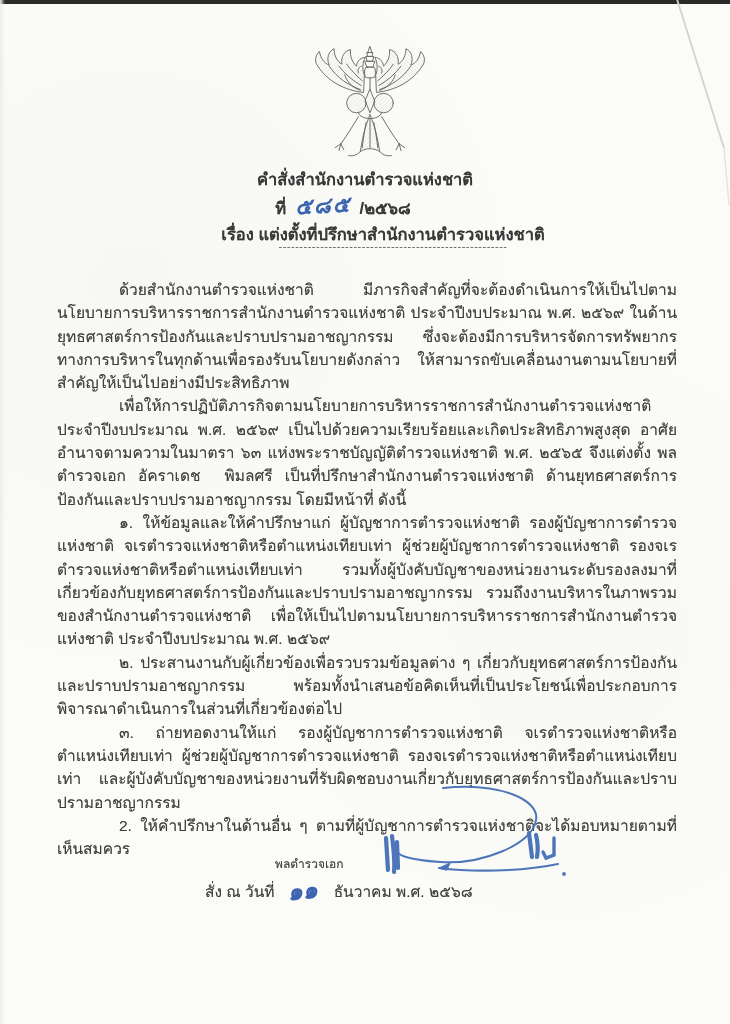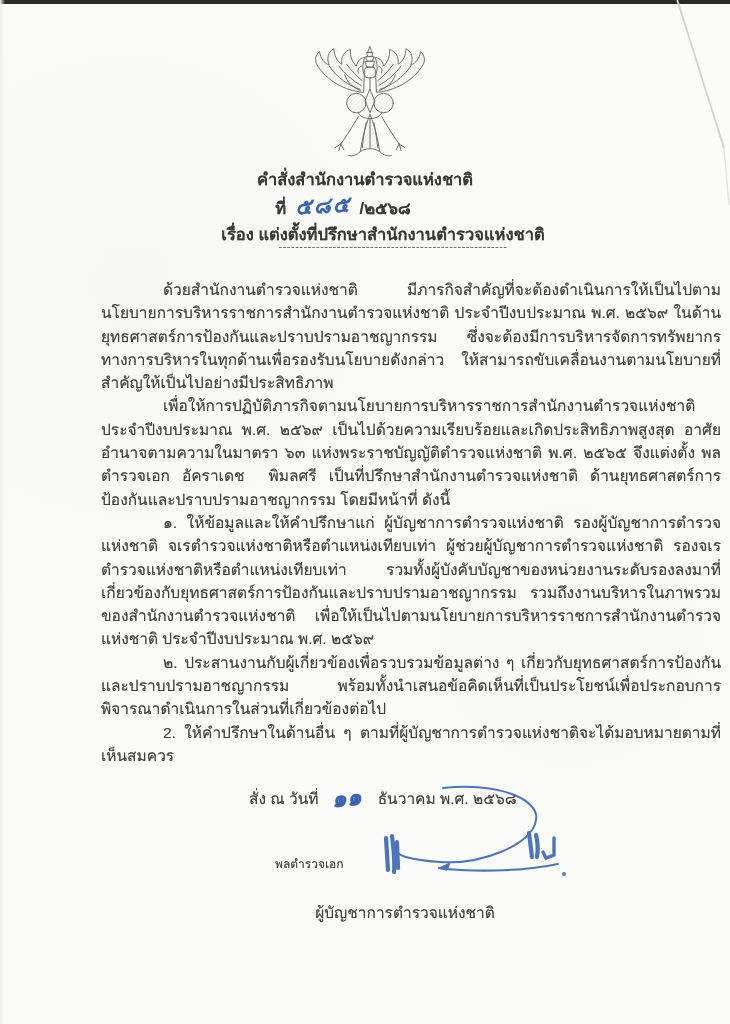--- a/index.html
+++ b/index.html
@@ -31,21 +31,20 @@
   .hw-no{font-size:22px;letter-spacing:2px;transform:rotate(-3deg) translateY(-1px);margin:0 4px;}
   .hdr-subject{top:221px;}
   .hdr-subject .inner{display:inline-block;transform:translateX(18px);text-align:center;}
   .divider{position:absolute;top:240px;left:0;width:100%;text-align:center;
     font-size:11px;letter-spacing:.5px;color:#5a5a5a;font-weight:400;}
   .divider .inner{display:inline-block;transform:translateX(28px);}
   .doc-body{
     position:absolute;top:278px;left:57px;width:620px;
     font-size:15.5px;line-height:23.3px;text-align:justify;
     text-shadow:0 0 .5px rgba(70,70,70,.45);
-    margin-left:44px;
   }
   .doc-body p{margin:0;text-indent:62px;}
   .effective{margin-top:14px !important;}
   .issued{margin-top:20px !important;text-indent:0 !important;padding-left:148px;white-space:nowrap;}
   .hw-day{font-size:24px;transform:rotate(-6deg) translateY(2px);margin:0 12px 0 8px;line-height:0;}
   .sig-svg{position:absolute;left:355px;top:778px;width:225px;height:105px;}
   .sig-rank{position:absolute;left:275px;top:854px;font-size:12px;
     text-shadow:0 0 .5px rgba(70,70,70,.45);}
   .sig-name{position:absolute;left:290px;top:877px;width:230px;text-align:center;font-size:15.5px;
     text-shadow:0 0 .5px rgba(70,70,70,.45);}
@@ -116,20 +115,21 @@
 
   <div class="divider">
     <span class="inner">-------------------------------------------------------</span>
   </div>
 
   <div class="doc-body">
     <p>ด้วยสำนักงานตำรวจแห่งชาติ มีภารกิจสำคัญที่จะต้องดำเนินการให้เป็นไปตามนโยบายการบริหารราชการสำนักงานตำรวจแห่งชาติ ประจำปีงบประมาณ พ.ศ. ๒๕๖๙ ในด้านยุทธศาสตร์การป้องกันและปราบปรามอาชญากรรม ซึ่งจะต้องมีการบริหารจัดการทรัพยากรทางการบริหารในทุกด้านเพื่อรองรับนโยบายดังกล่าว ให้สามารถขับเคลื่อนงานตามนโยบายที่สำคัญให้เป็นไปอย่างมีประสิทธิภาพ</p>
     <p>เพื่อให้การปฏิบัติภารกิจตามนโยบายการบริหารราชการสำนักงานตำรวจแห่งชาติ ประจำปีงบประมาณ พ.ศ. ๒๕๖๙ เป็นไปด้วยความเรียบร้อยและเกิดประสิทธิภาพสูงสุด อาศัยอำนาจตามความในมาตรา ๖๓ แห่งพระราชบัญญัติตำรวจแห่งชาติ พ.ศ. ๒๕๖๕ จึงแต่งตั้ง พลตำรวจเอก อัคราเดช&nbsp;&nbsp;พิมลศรี เป็นที่ปรึกษาสำนักงานตำรวจแห่งชาติ ด้านยุทธศาสตร์การป้องกันและปราบปรามอาชญากรรม โดยมีหน้าที่ ดังนี้</p>
     <p>๑. ให้ข้อมูลและให้คำปรึกษาแก่ ผู้บัญชาการตำรวจแห่งชาติ รองผู้บัญชาการตำรวจแห่งชาติ จเรตำรวจแห่งชาติหรือตำแหน่งเทียบเท่า ผู้ช่วยผู้บัญชาการตำรวจแห่งชาติ รองจเรตำรวจแห่งชาติหรือตำแหน่งเทียบเท่า รวมทั้งผู้บังคับบัญชาของหน่วยงานระดับรองลงมาที่เกี่ยวข้องกับยุทธศาสตร์การป้องกันและปราบปรามอาชญากรรม รวมถึงงานบริหารในภาพรวมของสำนักงานตำรวจแห่งชาติ เพื่อให้เป็นไปตามนโยบายการบริหารราชการสำนักงานตำรวจแห่งชาติ ประจำปีงบประมาณ พ.ศ. ๒๕๖๙</p>
     <p>๒. ประสานงานกับผู้เกี่ยวข้องเพื่อรวบรวมข้อมูลต่าง ๆ เกี่ยวกับยุทธศาสตร์การป้องกันและปราบปรามอาชญากรรม พร้อมทั้งนำเสนอข้อคิดเห็นที่เป็นประโยชน์เพื่อประกอบการพิจารณาดำเนินการในส่วนที่เกี่ยวข้องต่อไป</p>
+    <p>๓. ถ่ายทอดงานให้แก่ รองผู้บัญชาการตำรวจแห่งชาติ จเรตำรวจแห่งชาติหรือตำแหน่งเทียบเท่า ผู้ช่วยผู้บัญชาการตำรวจแห่งชาติ รองจเรตำรวจแห่งชาติหรือตำแหน่งเทียบเท่า และผู้บังคับบัญชาของหน่วยงานที่รับผิดชอบงานเกี่ยวกับยุทธศาสตร์การป้องกันและปราบปรามอาชญากรรม</p>
     <p>2. ให้คำปรึกษาในด้านอื่น ๆ ตามที่ผู้บัญชาการตำรวจแห่งชาติจะได้มอบหมายตามที่เห็นสมควร</p>
     <p class="issued">
       <span>สั่ง ณ วันที่</span>
       <span class="hw hw-day">๑๑</span>
       <span>ธันวาคม พ.ศ. ๒๕๖๘</span>
     </p>
   </div>
 
   <svg class="sig-svg" viewBox="0 0 225 105">
     <g stroke="#3e6bb4" fill="none" stroke-linecap="round" opacity="0.92">
@@ -137,15 +137,14 @@
       <path d="M31,60 l2,32 M37,58 c1,8 3,26 2,36 M42,64 l1,26" stroke-width="4.2"></path>
       <path d="M174,55 l3,24 M181,57 c2,8 2,16 1,22" stroke-width="4.2"></path>
       <path d="M188,74 l3,6 l8,-3 l0,-17" stroke-width="3.4"></path>
       <path d="M203,86 C165,94 115,94 84,90" stroke-width="2.1"></path>
       <path d="M84,90 l11,-5 l-3,7 z" fill="#3e6bb4" stroke-width="1"></path>
       <circle cx="209" cy="96" r="1.9" fill="#3e6bb4" stroke="none"></circle>
     </g>
   </svg>
 
   <div class="sig-rank">พลตำรวจเอก</div>
-  <div class="sig-pos">ผู้บัญชาการตำรวจแห่งชาติ</div>
 
 </div>
 
 </body></html>

